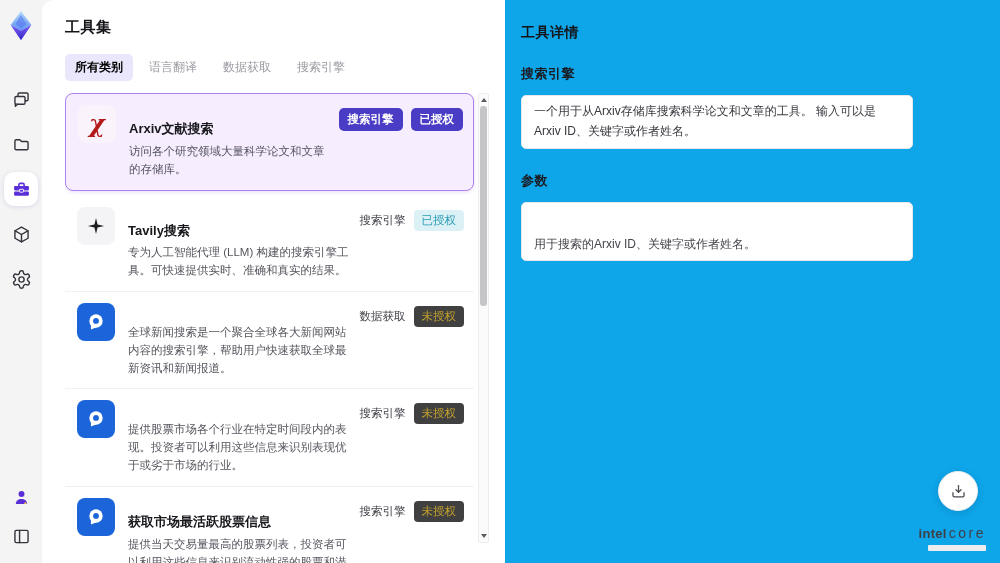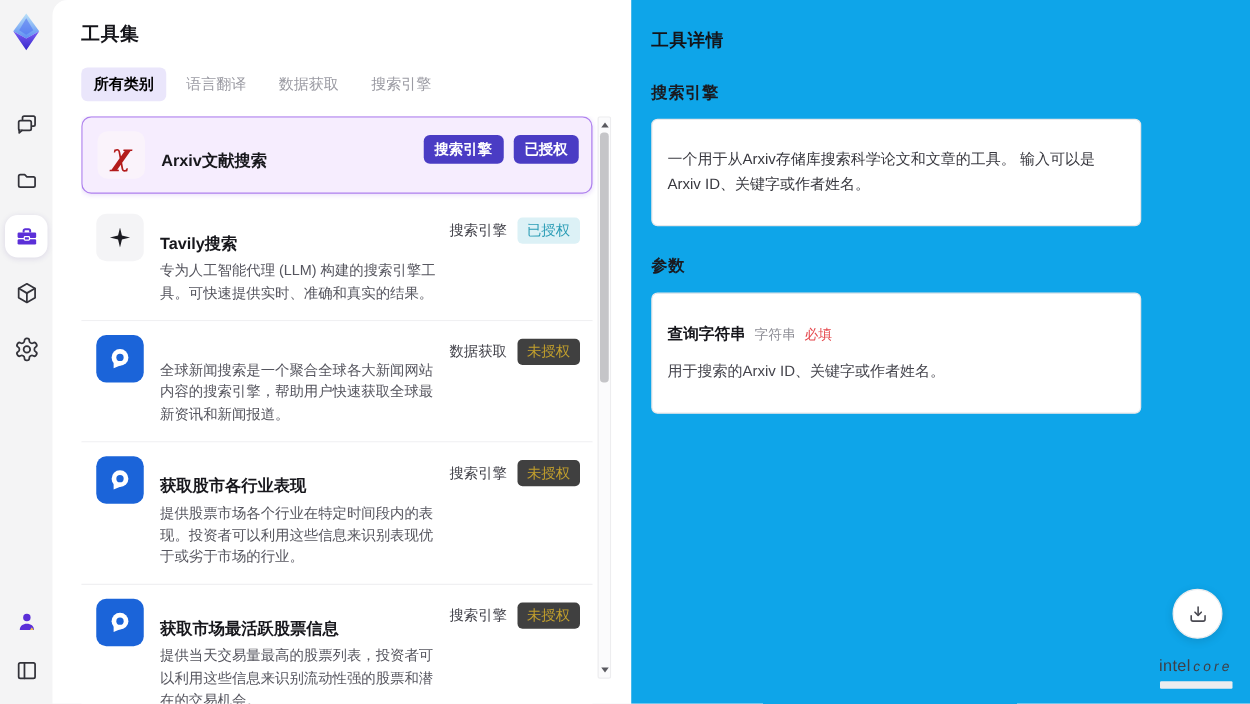--- a/index.html
+++ b/index.html
@@ -50,32 +50,32 @@
   .sb-arrow.up { top:1px; }
   .sb-arrow.down { bottom:1px; }
   .tri-up { width:0; height:0; border-left:3px solid transparent; border-right:3px solid transparent; border-bottom:4px solid #5a5a60; }
   .tri-down { width:0; height:0; border-left:3px solid transparent; border-right:3px solid transparent; border-top:4px solid #5a5a60; }
   .sb-thumb { position:absolute; left:1px; top:12px; width:7px; height:200px; background:#c5c5c8; border-radius:3px; }
 
   
   .detail { position:absolute; left:505px; top:0; width:495px; height:563px; background:#0ea5e9; padding:24px 18px 0 16px; }
   .detail-title { font-size:14px; font-weight:bold; color:#141419; letter-spacing:.5px; }
   .section-heading { font-size:13px; font-weight:bold; color:#1a1a20; margin-top:23px; letter-spacing:.5px; }
-  .box { margin-top:12px; width:392px; background:#fff; border:1px solid #e8e8ea; border-radius:5px; padding:22px 12px; font-size:12px; color:#38383f; line-height:1.65; }
+  .box { margin-top:12px; width:392px; background:#fff; border:1px solid #e8e8ea; border-radius:5px; padding:6px 12px; font-size:12px; color:#38383f; line-height:1.65; }
   .param-head { display:flex; align-items:baseline; gap:7px; }
   .p-name { font-size:12.5px; font-weight:bold; color:#17171c; }
   .p-type { font-size:11px; color:#8d8d95; }
   .p-req { font-size:11px; color:#e5484d; }
-  .p-desc { font-size:12px; color:#45454d; margin-top:11px; }
+  .p-desc { font-size:12px; color:#45454d; margin-top:26px; }
 
   .fab { position:absolute; right:22px; bottom:52px; width:40px; height:40px; border-radius:50%; background:#fff; border:1px solid #ececee; box-shadow:0 2px 8px rgba(0,0,0,.12); display:flex; align-items:center; justify-content:center; cursor:pointer; }
   .fab svg { width:19px; height:19px; }
   .brand { position:absolute; right:14px; bottom:12px; text-align:right; color:#3f3f46; }
-  .brand .b-intel { font-size:13px; font-weight:normal; letter-spacing:.3px;text-align:right; }
-  .brand .b-core { font-size:11px; letter-spacing:2.5px; margin-left:2px;font-style:italic; }
+  .brand .b-intel { font-size:13px; font-weight:bold; letter-spacing:.3px;text-align:right; }
+  .brand .b-core { font-size:14px; letter-spacing:2.5px; margin-left:2px; }
   .brand-bar { margin-top:3px; margin-left:auto; width:58px; height:6px; background:#ededef; border-radius:1px; }
 </style>
 </head>
 <body>
 
 <div class="app">
 
   <aside class="sidebar">
     <div class="logo">
       <svg viewBox="0 0 36 36" width="34" height="34">
@@ -169,20 +169,21 @@
         <button class="tab">搜索引擎</button>
       </div>
     <div class="list-wrap">
       <div class="tool-list">
           <div class="tool-item selected">
     <div class="t-icon ic-arxiv-icon">
               <span class="chi">χ</span>
             </div>
     <div class="t-main">
       <div class="t-title">Arxiv文献搜索</div>
+      <div class="t-desc">访问各个研究领域大量科学论文和文章的存储库。</div>
     </div>
     <div class="t-tags">
       <span class="tag solid">搜索引擎</span>
       <span class="tag pill solid">已授权</span>
     </div>
   </div>
           <div class="tool-item">
     <div class="t-icon ic-tavily-icon">
               <svg viewBox="0 0 24 24" width="22" height="22">
                 <path d="M12 3.2 L13.7 10.3 L20.8 12 L13.7 13.7 L12 20.8 L10.3 13.7 L3.2 12 L10.3 10.3 Z" fill="#1c1c22"></path>
@@ -215,21 +216,20 @@
   </div>
           <div class="tool-item">
     <div class="t-icon ic-news-icon">
               <svg viewBox="0 0 24 24" width="26" height="26">
                 <circle cx="12" cy="11" r="6.2" fill="#fff"></circle>
                 <circle cx="12" cy="11" r="2.7" fill="#1b64d9"></circle>
                 <path d="M7.3 13.6 L7.3 19 L12.6 16.8 Z" fill="#fff"></path>
               </svg>
             </div>
     <div class="t-main">
-      <div class="t-title">获取股市各行业表现</div>
       <div class="t-desc">提供股票市场各个行业在特定时间段内的表现。投资者可以利用这些信息来识别表现优于或劣于市场的行业。</div>
     </div>
     <div class="t-tags">
       <span class="tag category">搜索引擎</span>
       <span class="tag pill unauthorized">未授权</span>
     </div>
   </div>
           <div class="tool-item">
     <div class="t-icon ic-news-icon">
               <svg viewBox="0 0 24 24" width="26" height="26">
@@ -266,25 +266,20 @@
   </main>
 
   <section class="detail">
     <h2 class="detail-title">工具详情</h2>
     <h3 class="section-heading">搜索引擎</h3>
     <div class="box">
       <span>一个用于从Arxiv存储库搜索科学论文和文章的工具。 输入可以是Arxiv ID、关键字或作者姓名。</span>
     </div>
     <h3 class="section-heading">参数</h3>
     <div class="box">
-      <div class="param-head">
-        <span class="p-name">查询字符串</span>
-        <span class="p-type">字符串</span>
-        <span class="p-req">必填</span>
-      </div>
       <div class="p-desc">用于搜索的Arxiv ID、关键字或作者姓名。</div>
     </div>
 
     <div class="fab">
       <svg viewBox="0 0 24 24" fill="none" stroke="#4a4a52" stroke-width="1.6" stroke-linecap="round" stroke-linejoin="round">
         <path d="M12 4.5 v8"></path>
           <path d="M8.8 9.8 L12 13 l3.2-3.2"></path>
           <path d="M5 13.5 v3.5 a1.8 1.8 0 0 0 1.8 1.8 h10.4 a1.8 1.8 0 0 0 1.8-1.8 v-3.5"></path>
       </svg>
     </div>

